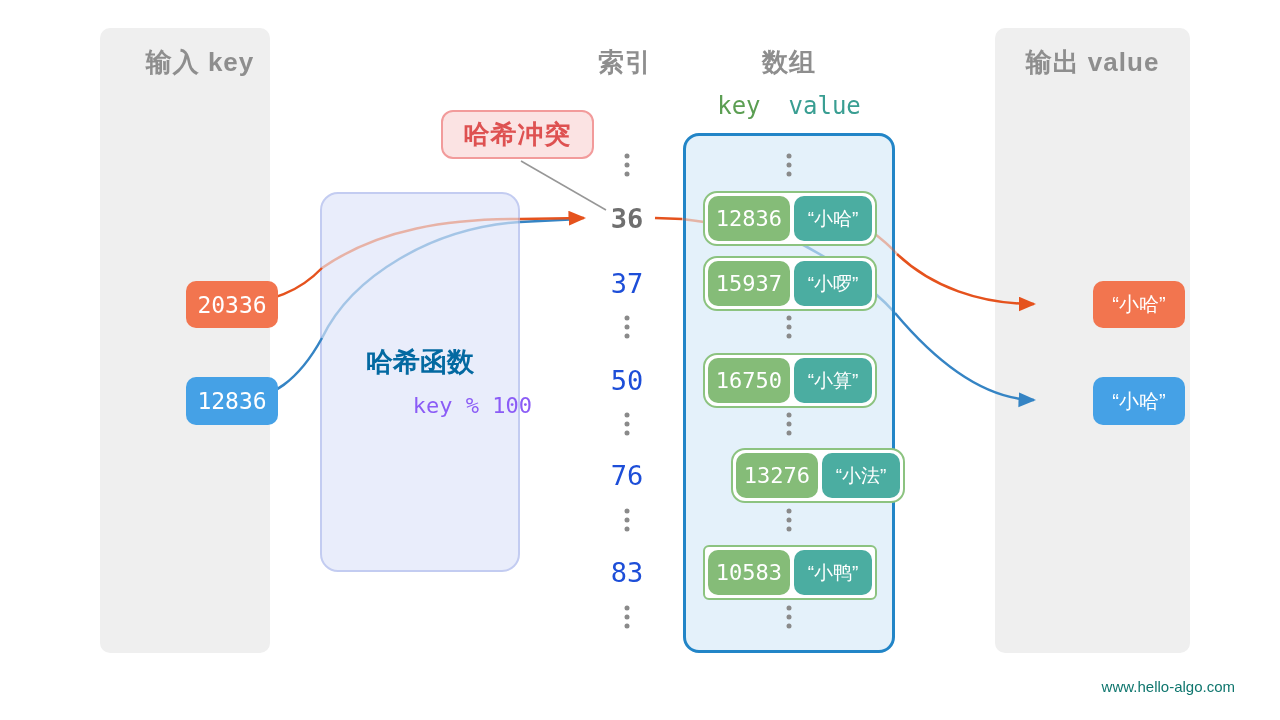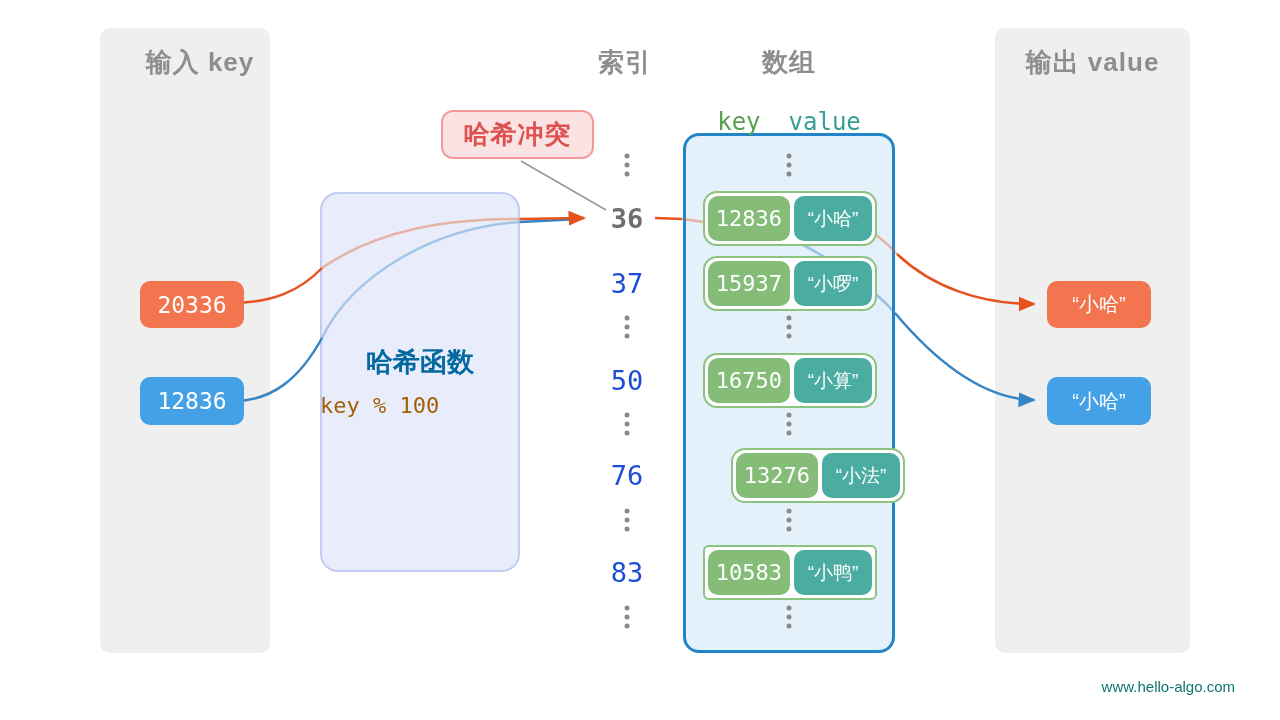--- a/index.html
+++ b/index.html
@@ -15,39 +15,39 @@
   .panel-output { left:995px; top:28px; width:195px; height:625px; }
 
   .title { position:absolute; z-index:2; font-weight:bold; font-size:26px; color:#8E8E8E; text-align:center; letter-spacing:1px; }
   .title-input  { left:100px; top:45px; width:200px; }
   .title-output { left:995px; top:45px; width:195px; }
   .title-index  { left:575px; top:45px; width:100px; }
   .title-array  { left:683px; top:45px; width:212px; }
 
   
   .chip {
-    position:absolute; z-index:2; width:104px; height:47px; border-radius:10px;
-    display:flex; align-items:center; justify-content:center; color:#fff;
+    position:absolute; z-index:2; width:92px; height:47px; border-radius:10px;
+    display:flex; align-items:center; justify-content:center; color:#fff;margin-left:46px;
   }
   .chip.num { font-family:"DejaVu Sans Mono","Liberation Mono",monospace; font-size:23px; }
   .chip.word { font-size:20px; }
   .chip-key-0 { left:140px; top:281px; background:#F2754F; }
   .chip-key-1 { left:140px; top:377px; height:48px; background:#45A1E6; }
   .chip-out-0 { left:1047px; top:281px; background:#F2754F; }
   .chip-out-1 { left:1047px; top:377px; height:48px; background:#45A1E6; }
 
   
   .hash-box {
     position:absolute; z-index:0; left:320px; top:192px; width:200px; height:380px;
     background:#E9EDFB; border:2px solid #C3CCF1; border-radius:18px; box-sizing:border-box;
   }
   .hash-name { position:absolute; z-index:2; left:320px; top:344px; width:200px; text-align:center;
     font-size:27px; font-weight:bold; color:#0369a1; }
-  .hash-formula { position:absolute; z-index:2; left:320px; top:393px; width:200px; text-align:left;
-    font-family:"DejaVu Sans Mono","Liberation Mono",monospace; font-size:22px; color:#a16207; }
+  .hash-formula { position:absolute; z-index:2; left:332px; top:393px; width:200px; text-align:right;
+    font-family:"DejaVu Sans Mono","Liberation Mono",monospace; font-size:22px; color:#8b5cf6; }
 
   
   .collision {
     position:absolute; z-index:2; left:441px; top:110px; width:153px; height:49px;
     background:#FBE3E3; border:2px solid #F29B9B; border-radius:12px; box-sizing:border-box;
     display:flex; align-items:center; justify-content:center;
     color:#DE5151; font-size:26px; font-weight:bold; letter-spacing:1px;
   }
 
   
@@ -62,21 +62,21 @@
     display:flex; flex-direction:column; gap:4px; align-items:center; }
   .dots i { width:5px; height:5px; border-radius:50%; background:#8A8A8A; }
 
   
   .array-box {
     position:absolute; z-index:0; left:683px; top:133px; width:212px; height:520px;
     background:#E4F1FA; border:3px solid #2285C7; border-radius:16px; box-sizing:border-box;
   }
   .kv-header { position:absolute; z-index:2; left:683px; top:92px; width:212px;
     display:flex; justify-content:center; gap:28px;
-    font-family:"DejaVu Sans Mono","Liberation Mono",monospace; font-size:24px;margin-top:16px; }
+    font-family:"DejaVu Sans Mono","Liberation Mono",monospace; font-size:24px; }
   .kv-header .k { color:#5B9E52; }
   .kv-header .v { color:#399E92; }
 
   .pair-row {
     position:absolute; z-index:2; left:703px; width:174px; height:55px;
     background:#ffffff; border:2px solid #8CC380; border-radius:14px; box-sizing:border-box;
     display:flex; gap:4px; padding:3px;
   }
   .pair-row .cell { display:flex; align-items:center; justify-content:center; color:#fff; border-radius:10px; }
   .pair-row .key { flex:1.05; background:#85BC78;

